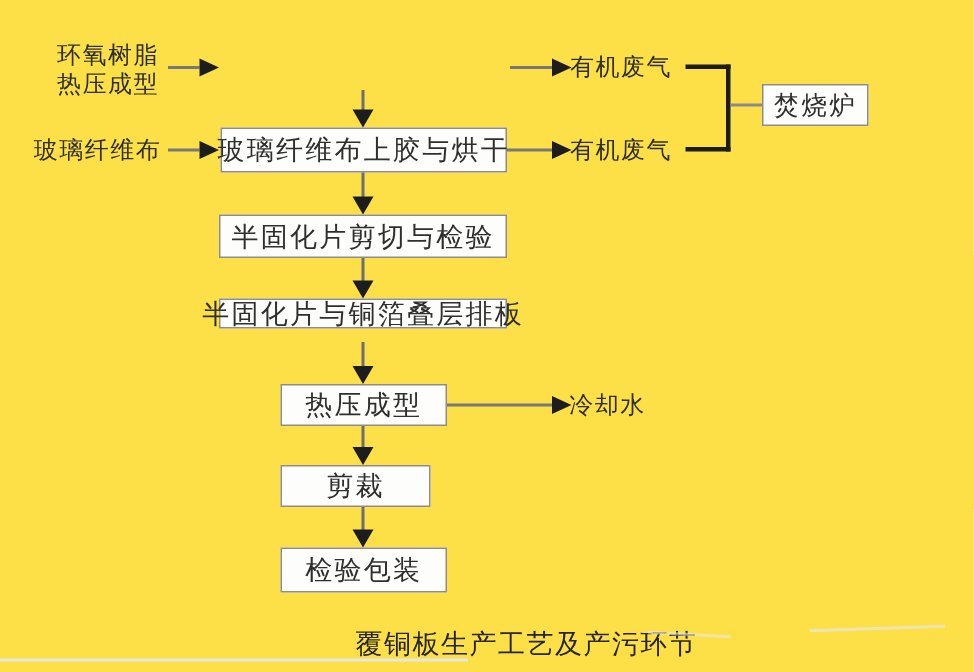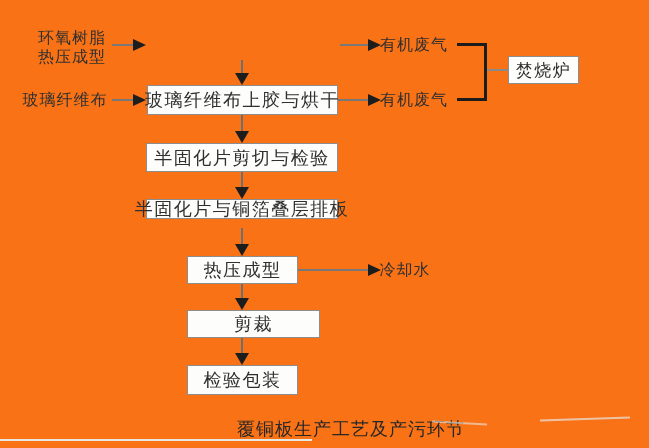--- a/index.html
+++ b/index.html
@@ -4,21 +4,21 @@
 <style>
   html, body { margin: 0; padding: 0; }
   body {
     font-family: "Liberation Sans", "DejaVu Sans", sans-serif;
     background: #ffffff;
   }
   .canvas {
     position: relative;
     width: 649px;
     height: 448px;
-    background: #f97316;
+    background: #fde047;
     overflow: hidden;
     color: #2b2b2b;
   }
   .box {
     position: absolute;
     border: 1px solid #8d8d8d;
     background: #fdfdfb;
     display: flex;
     align-items: center;
     justify-content: center;
@@ -76,21 +76,21 @@
   <div class="lbl two-line" style="left:34px; top:27px; width:76px; height:40px;">
     <span>环氧树脂</span>
     <span>热压成型</span>
   </div>
   <div class="lbl" style="left:20px; top:91px; width:90px; height:18px;">玻璃纤维布</div>
 
   <div class="box" style="left:147px; top:85px; width:191px; height:30px;">玻璃纤维布上胶与烘干</div>
   <div class="box" style="left:146px; top:143px; width:192px; height:29px;">半固化片剪切与检验</div>
   <div class="box" style="left:146px; top:199px; width:192px; height:20px;">半固化片与铜箔叠层排板</div>
   <div class="box" style="left:187px; top:256px; width:111px; height:28px;text-align:center;">热压成型</div>
-  <div class="box" style="left:187px; top:310px; width:133px; height:28px;">剪裁</div>
+  <div class="box" style="left:187px; top:310px; width:100px; height:28px;">剪裁</div>
   <div class="box" style="left:187px; top:365px; width:111px; height:30px;">检验包装</div>
   <div class="box" style="left:508px; top:56px; width:71px; height:28px; font-size:17px;">焚烧炉</div>
 
   <div class="lbl" style="left:382px; top:36px; width:64px; height:18px;">有机废气</div>
   <div class="lbl" style="left:382px; top:91px; width:64px; height:18px;">有机废气</div>
   <div class="lbl" style="left:379px; top:261px; width:52px; height:18px;">冷却水</div>
 
   <div class="hline" style="left:112px; top:44px; width:21px;"></div>
   <div class="arr-r" style="left:133px; top:39px;"></div>
 

